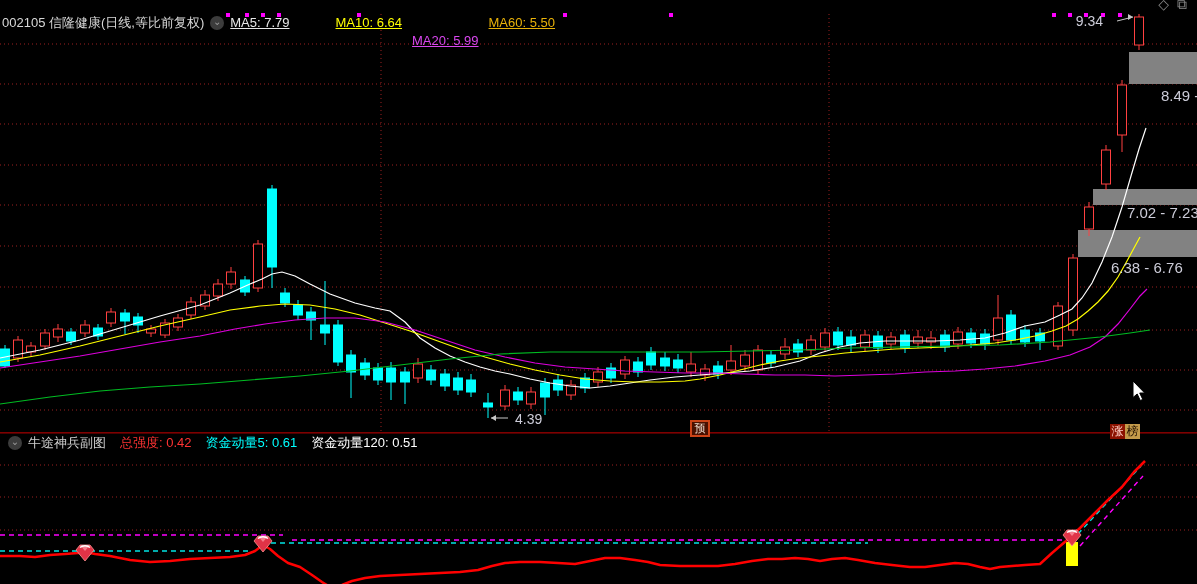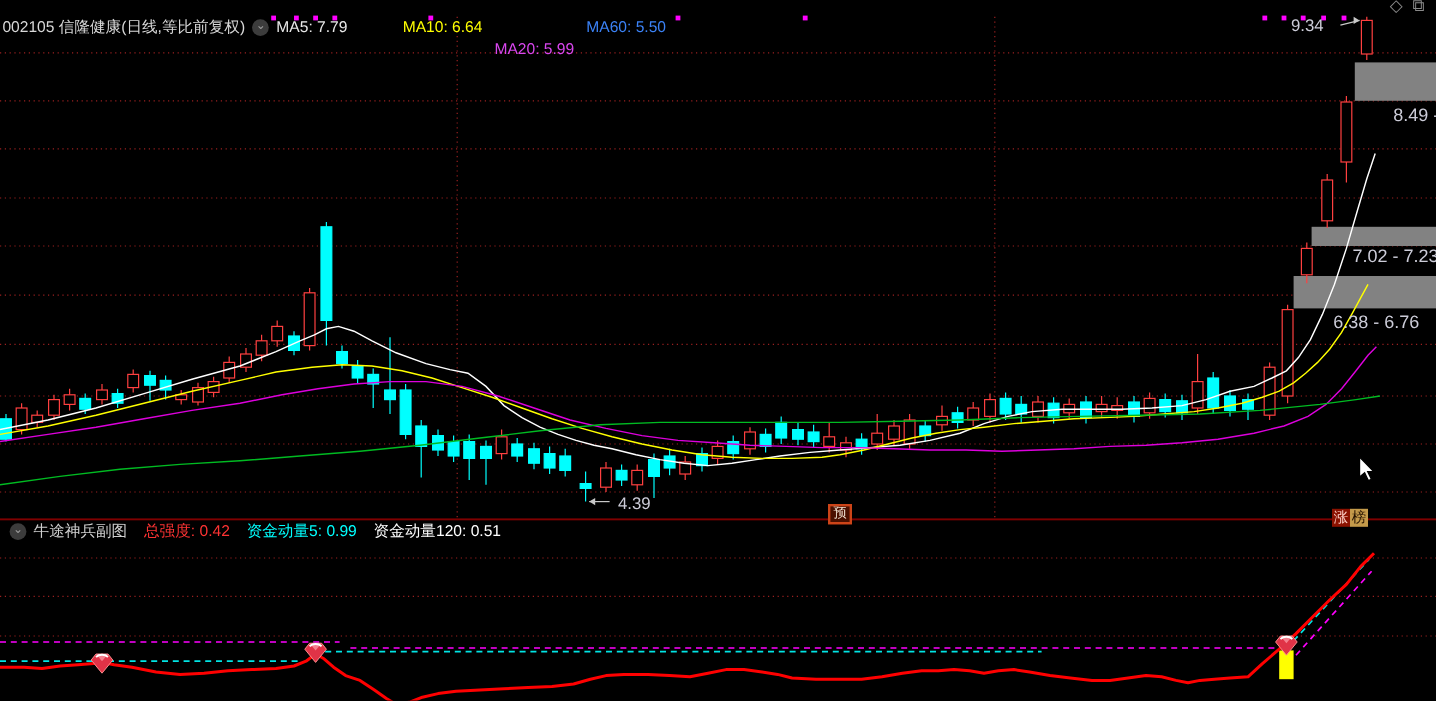--- a/index.html
+++ b/index.html
@@ -5,21 +5,21 @@
   html,body{margin:0;padding:0;background:#000;}
   .screen{position:relative;width:1197px;height:584px;background:#000;overflow:hidden;
           font-family:"Liberation Sans",sans-serif;}
   svg{position:absolute;left:0;top:0;}
   .main-header{position:absolute;top:-3px;left:2px;display:flex;align-items:center;
     font-size:13px;color:#d8d8d8;white-space:nowrap;z-index:5;}
   .main-header .ttl{letter-spacing:0px;}
   .circle-icon{display:inline-block;width:14px;height:14px;border-radius:50%;
     background:#3c3c3c;color:#9a9a9a;font-size:10px;line-height:12px;text-align:center;
     margin:0 6px;}
-  .ma{margin-right:10px;}
+  .ma{margin-right:10px;text-decoration:underline;}
   .corner-icons{position:absolute;top:-4px;right:10px;color:#8a8a8a;font-size:14px;
     z-index:5;display:flex;gap:8px;}
   .sub-header{position:absolute;top:434px;left:2px;display:flex;align-items:center;
     font-size:13px;color:#cfcfcf;white-space:nowrap;z-index:5;}
   .sub-header .metric{margin-left:14px;}
   .badge-yu{position:absolute;left:690px;top:420px;width:16px;height:13px;z-index:6;
     border:2px solid #cc4418;background:#4a1000;color:#f0e0d0;font-size:11px;
     line-height:13px;text-align:center;}
   .badge-zb{position:absolute;left:1110px;top:424px;z-index:6;display:flex;font-size:12px;}
   .badge-zb .z{background:#8b1200;color:#ffd2c8;width:15px;height:15px;line-height:15px;text-align:center;}
@@ -284,36 +284,36 @@
         <polygon points="0,0 0,16.5 4.2,13 7.3,19.5 9.8,18.4 6.7,12 11.7,12" fill="#ffffff" stroke="#000000" stroke-width="1"></polygon>
       </g>
     </svg>
 
   <div class="main-header">
     <span class="ttl">002105 信隆健康(日线,等比前复权)</span>
     <span class="circle-icon">⌄</span>
     <span class="ma" style="color: rgb(232, 232, 232);">MA5: 7.79</span>
     <span class="ma" style="color: rgb(255, 255, 0); padding-left: 36px;">MA10: 6.64</span>
     <span class="ma" style="color: #d946ef; margin-top: 36px;">MA20: 5.99</span>
-    <span class="ma" style="color: #3b82f6;">MA60: 5.50</span>
+    <span class="ma" style="color: #eab308;">MA60: 5.50</span>
   </div>
 
   <div class="corner-icons">
     <span>◇</span>
     <span>⧉</span>
   </div>
 
   <div class="badge-yu">预</div>
 
   <div class="badge-zb">
     <span class="z">涨</span>
     <span class="b">榜</span>
   </div>
 
   <div class="sub-header">
     <span class="circle-icon">⌄</span>
     <span>牛途神兵副图</span>
     <span class="metric" style="color: rgb(255, 51, 51);">总强度: 0.42</span>
-    <span class="metric" style="color: rgb(0, 255, 255);">资金动量5: 0.99</span>
+    <span class="metric" style="color: rgb(0, 255, 255);">资金动量5: 0.61</span>
     <span class="metric" style="color: #ffffff;">资金动量120: 0.51</span>
   </div>
 
 </div>
 
 </body></html>

